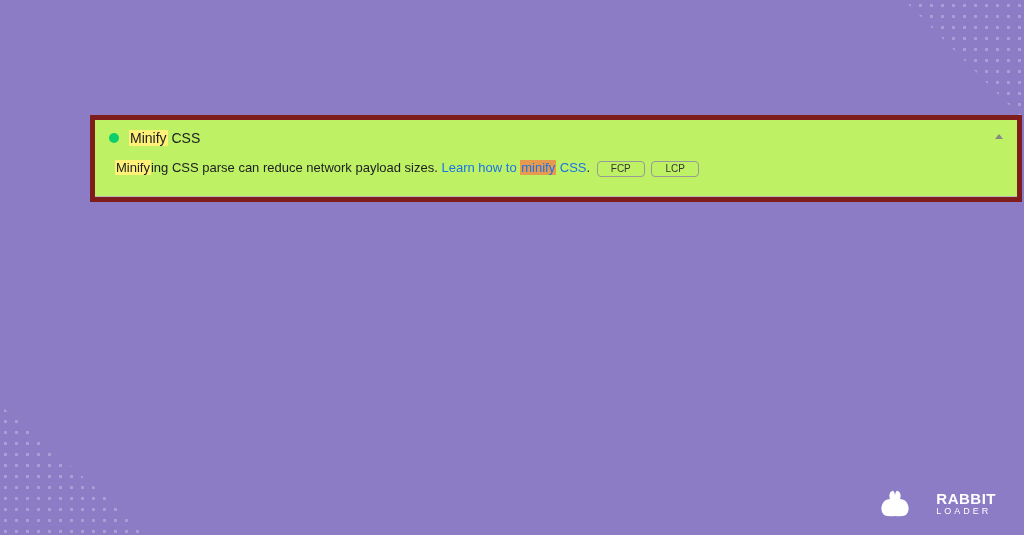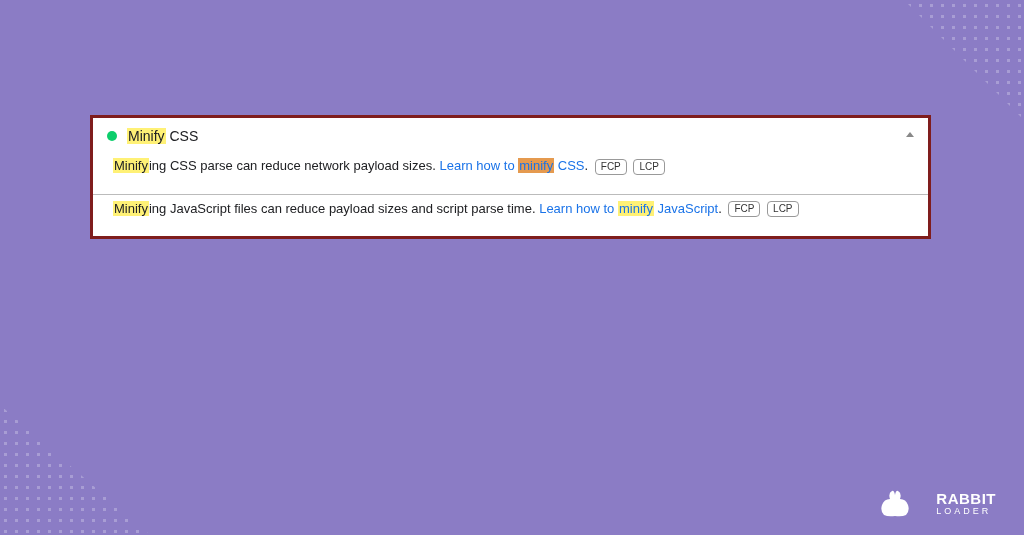--- a/index.html
+++ b/index.html
@@ -25,23 +25,23 @@
     bottom: 0; left: 0;
     width: 150px; height: 130px;
     background-image: radial-gradient(rgba(255,255,255,0.25) 1.5px, transparent 1.5px);
     background-size: 11px 11px;
     clip-path: polygon(0 0, 0 100%, 100% 100%);
   }
   .panel {
     position: absolute;
     top: 115px;
     left: 90px;
-    width: 841px;
-    background: #ffffff;
-    border: 3px solid #7f1d1d;
+    width: 932px;
+    background: #bef264;
+    border: 5px solid #7f1d1d;
   }
   .audit {
     border-top: 1px solid #bbb;
   }
   .audit:first-child { border-top: none; }
   .audit-header {
     display: flex;
     align-items: center;
     padding: 10px 14px 8px 14px;
     font-size: 14px;
@@ -70,21 +70,21 @@
     padding: 4px 20px 18px 20px;
     font-size: 13px;
     color: #202124;
     line-height: 1.5;
   }
   .link { color: #1a73e8; text-decoration: none; cursor: pointer; }
   .badge {
     display: inline-block;
     border: 1px solid #999;
     font-size: 10px;
-    padding: 0 5px;
+    padding: 0 13px;
     margin-left: 3px;
     color: #333;
     vertical-align: middle;
     line-height: 14px;
     border-radius: 4px;
     text-align: center;
   }
   .logo {
     position: absolute;
     bottom: 18px;
@@ -127,26 +127,20 @@
     </div>
     <div class="audit-body">
       <span class="hl-yellow">Minify</span><span>ing CSS parse can reduce network payload sizes. </span>
       <a class="link"><span>Learn how to </span><span class="hl-orange">minify</span><span> CSS</span></a><span>.</span>
       <span class="badge">FCP</span>
       <span class="badge">LCP</span>
     </div>
   </div>
 
   <div class="audit">
-    <div class="audit-body">
-      <span class="hl-yellow">Minify</span><span>ing JavaScript files can reduce payload sizes and script parse time. </span>
-      <a class="link"><span>Learn how to </span><span class="hl-yellow">minify</span><span> JavaScript</span></a><span>.</span>
-      <span class="badge">FCP</span>
-      <span class="badge">LCP</span>
-    </div>
   </div>
 
 </div>
 
 <div class="logo">
   <svg width="34" height="28" viewBox="0 0 34 28">
     <path d="M6 26 Q2 22 4 16 Q6 10 12 10 Q10 4 14 2 Q16 1 17 6 Q18 1 20 2 Q24 4 22 10 Q28 10 30 16 Q32 22 28 26 Q24 28 17 27 Q10 28 6 26 Z"></path>
   </svg>
   <div class="logo-text">
     <span>RABBIT</span>

